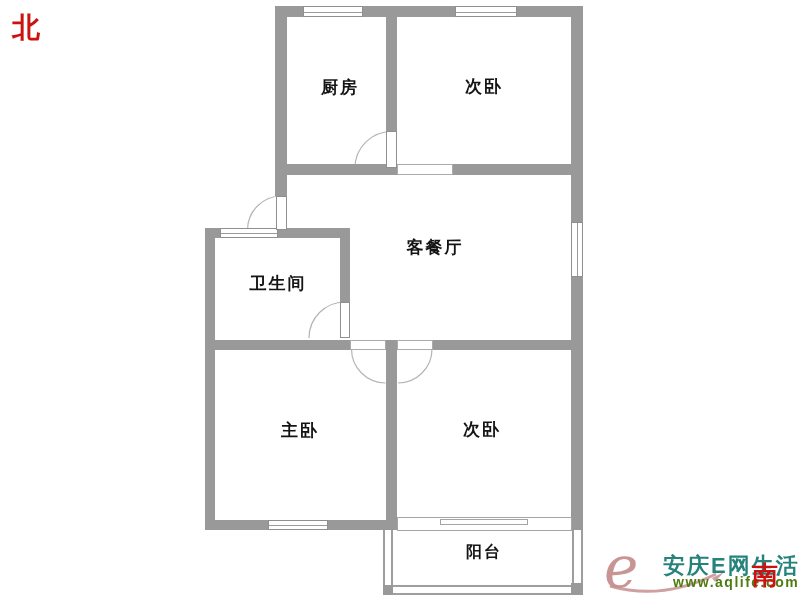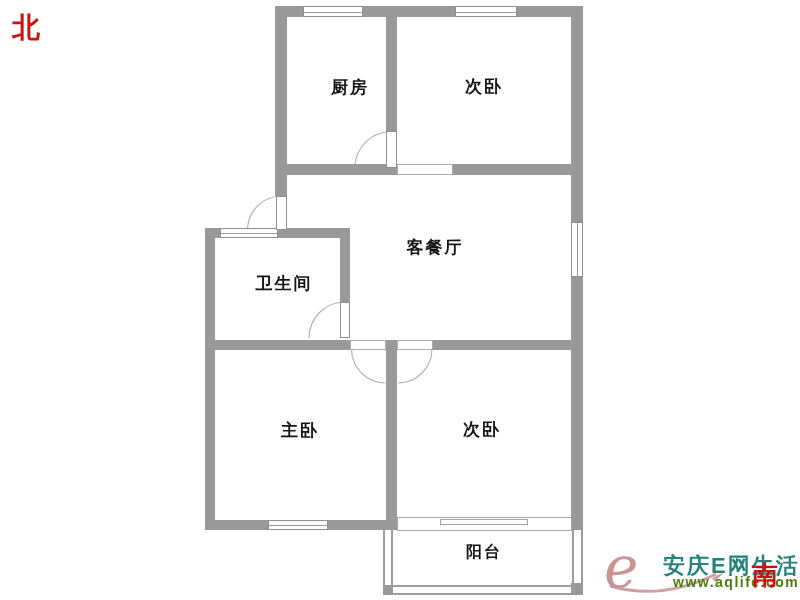--- a/index.html
+++ b/index.html
@@ -89,24 +89,24 @@
 
   <div class="slider" style="left:397px;top:517px;width:175px;height:14px;"></div>
   <div class="slider-panel" style="left:440px;top:519px;width:88px;height:6px;"></div>
 
   <div class="rail-v" style="left:383px;top:530px;width:10px;height:60px;"></div>
   <div class="rail-v" style="left:572px;top:530px;width:11px;height:58px;"></div>
   <div class="rail-h" style="left:383px;top:585px;width:200px;height:10px;"></div>
   <div class="corner" style="left:383px;top:585px;width:10px;height:10px;"></div>
   <div class="corner" style="left:571px;top:583px;width:12px;height:12px;"></div>
 
-  <div class="room-label" style="left:350px;top:87px;">厨房</div>
+  <div class="room-label" style="left:340px;top:87px;">厨房</div>
   <div class="room-label" style="left:484px;top:86px;">次卧</div>
   <div class="room-label" style="left:435px;top:247px;">客餐厅</div>
-  <div class="room-label" style="left:284px;top:283px;">卫生间</div>
+  <div class="room-label" style="left:278px;top:283px;">卫生间</div>
   <div class="room-label" style="left:300px;top:430px;">主卧</div>
   <div class="room-label" style="left:482px;top:429px;">次卧</div>
   <div class="room-label" style="left:484px;top:552px;font-size:16px;">阳台</div>
 
   <div class="compass" style="left:12px;top:14px;">北</div>
   <div class="compass" style="left:752px;top:562px;font-size:26px;">南</div>
 
   <div class="wm-logo">e</div>
   <svg class="swoosh" width="800" height="600" viewBox="0 0 800 600">
     <path d="M 610 586 Q 662 601 716 574" fill="none" stroke="#c68f8f" stroke-width="3" opacity="0.85"></path>

